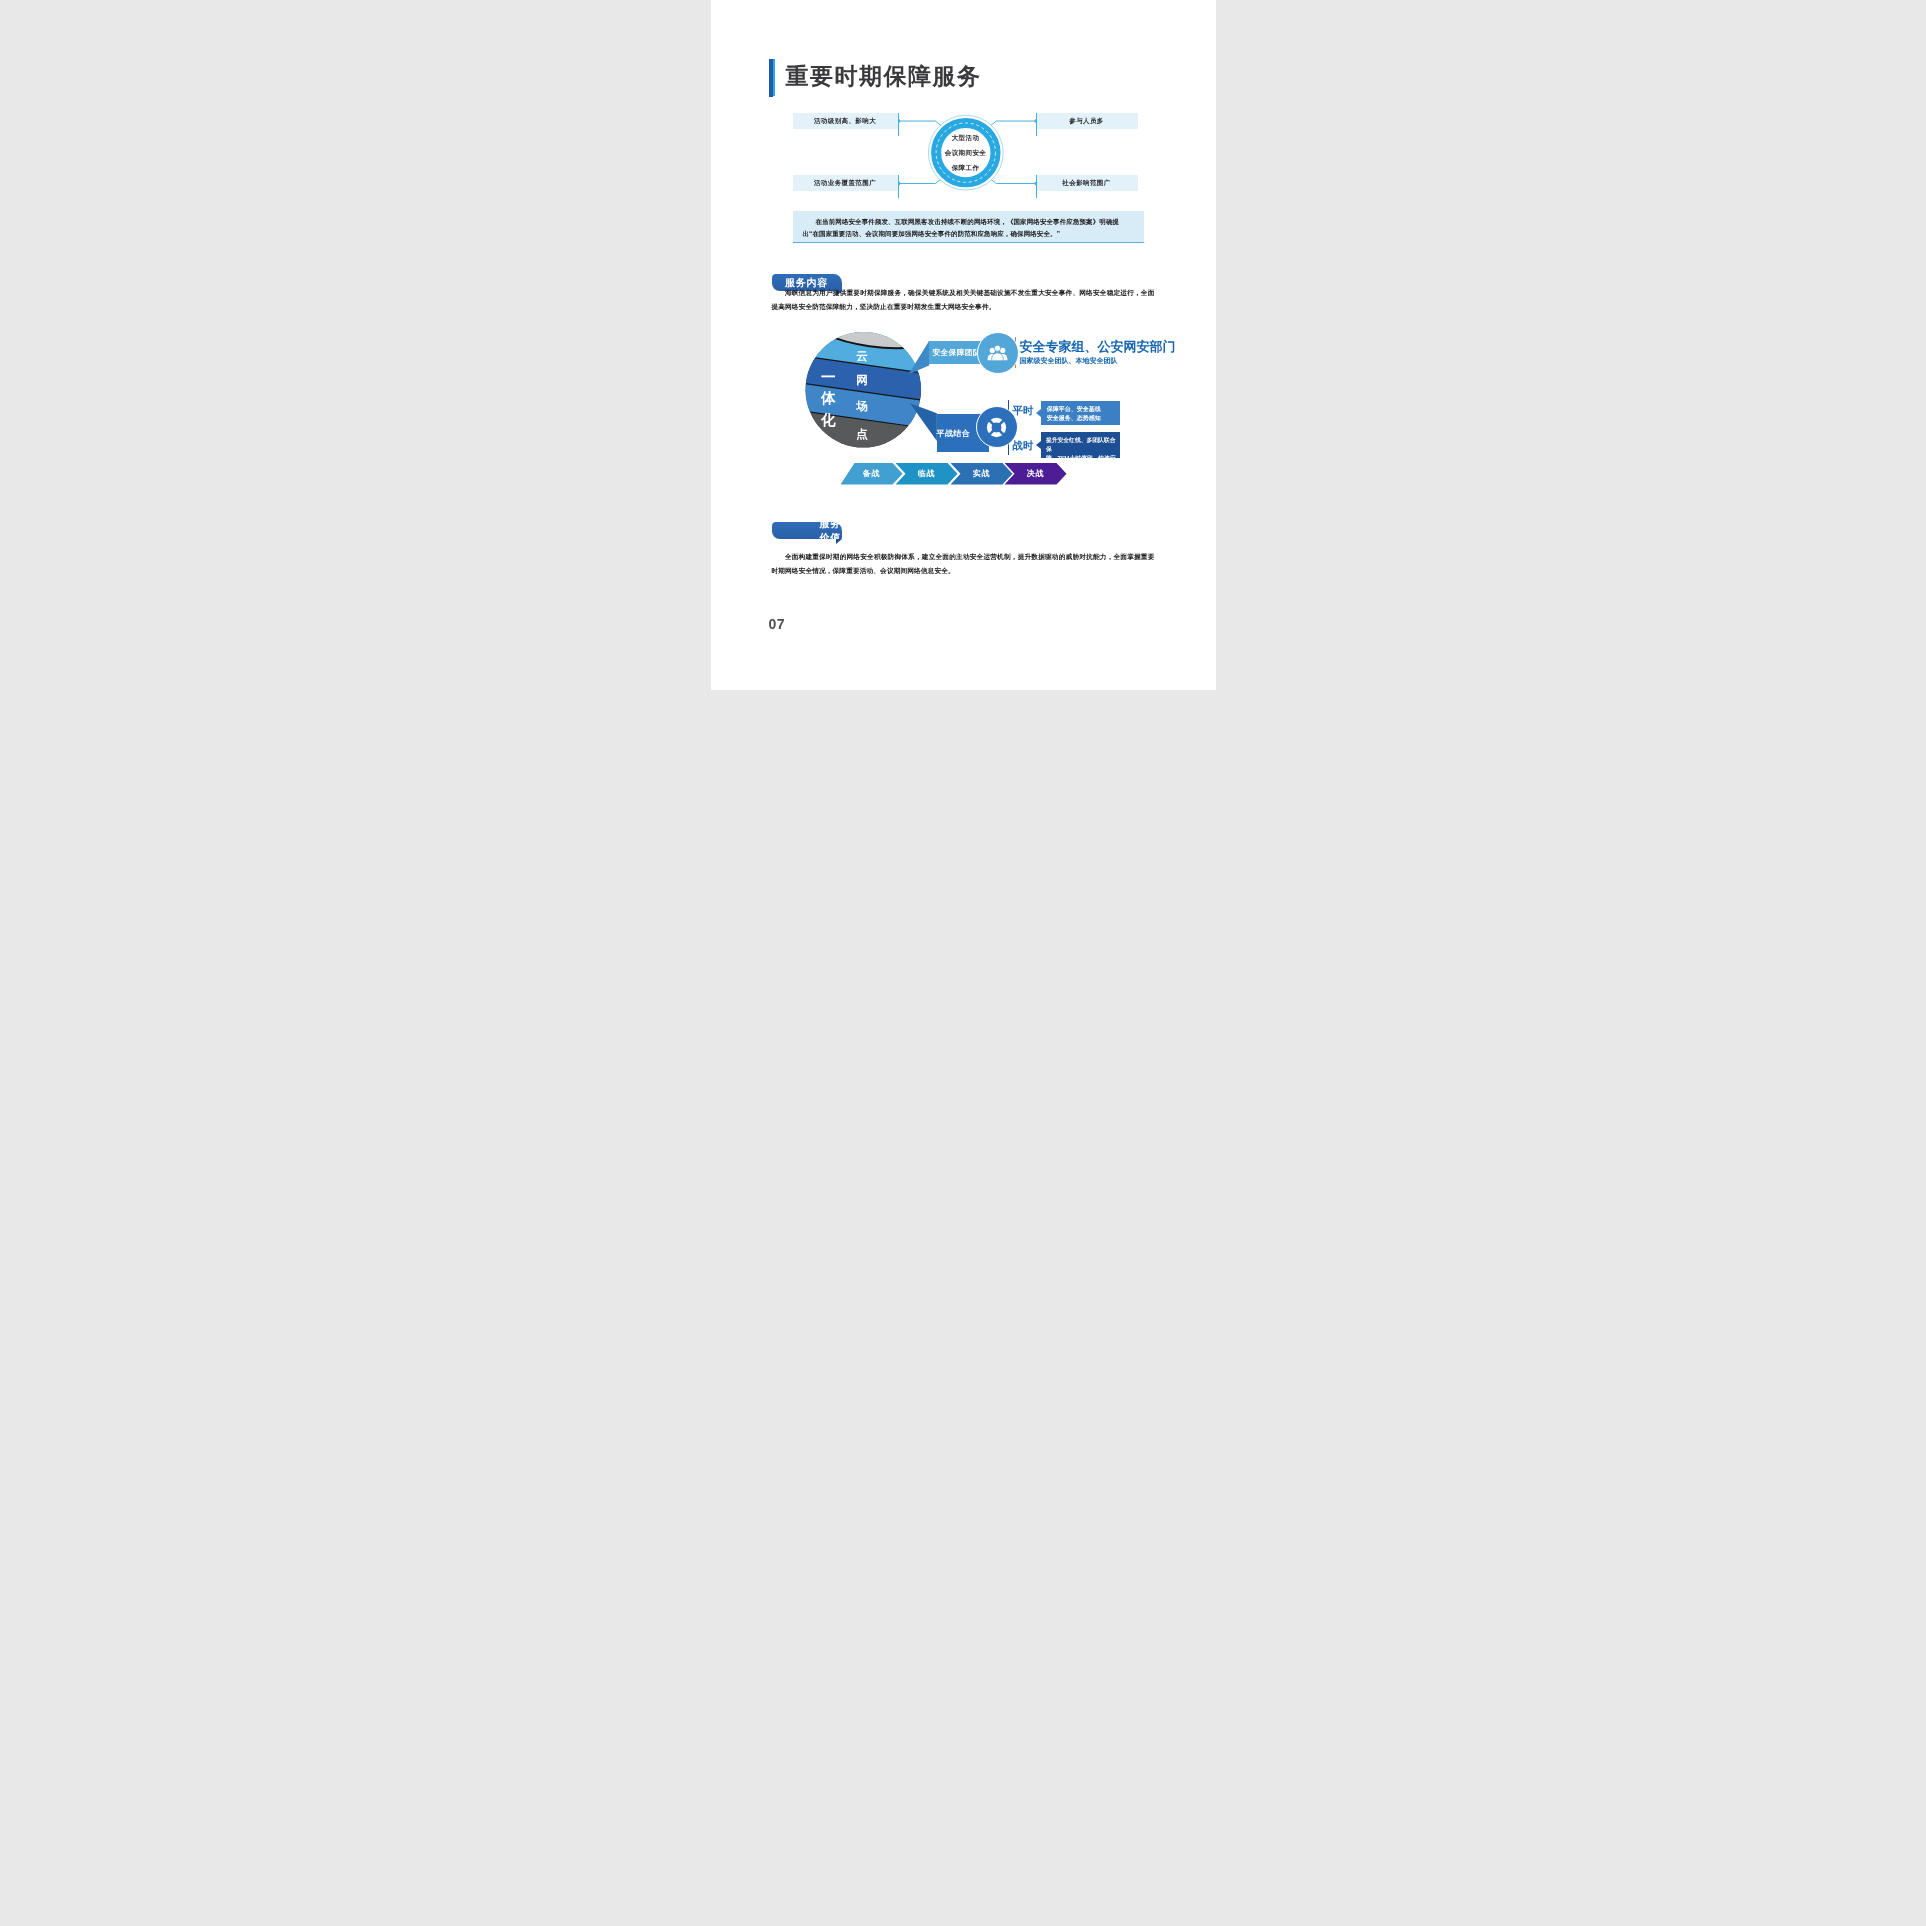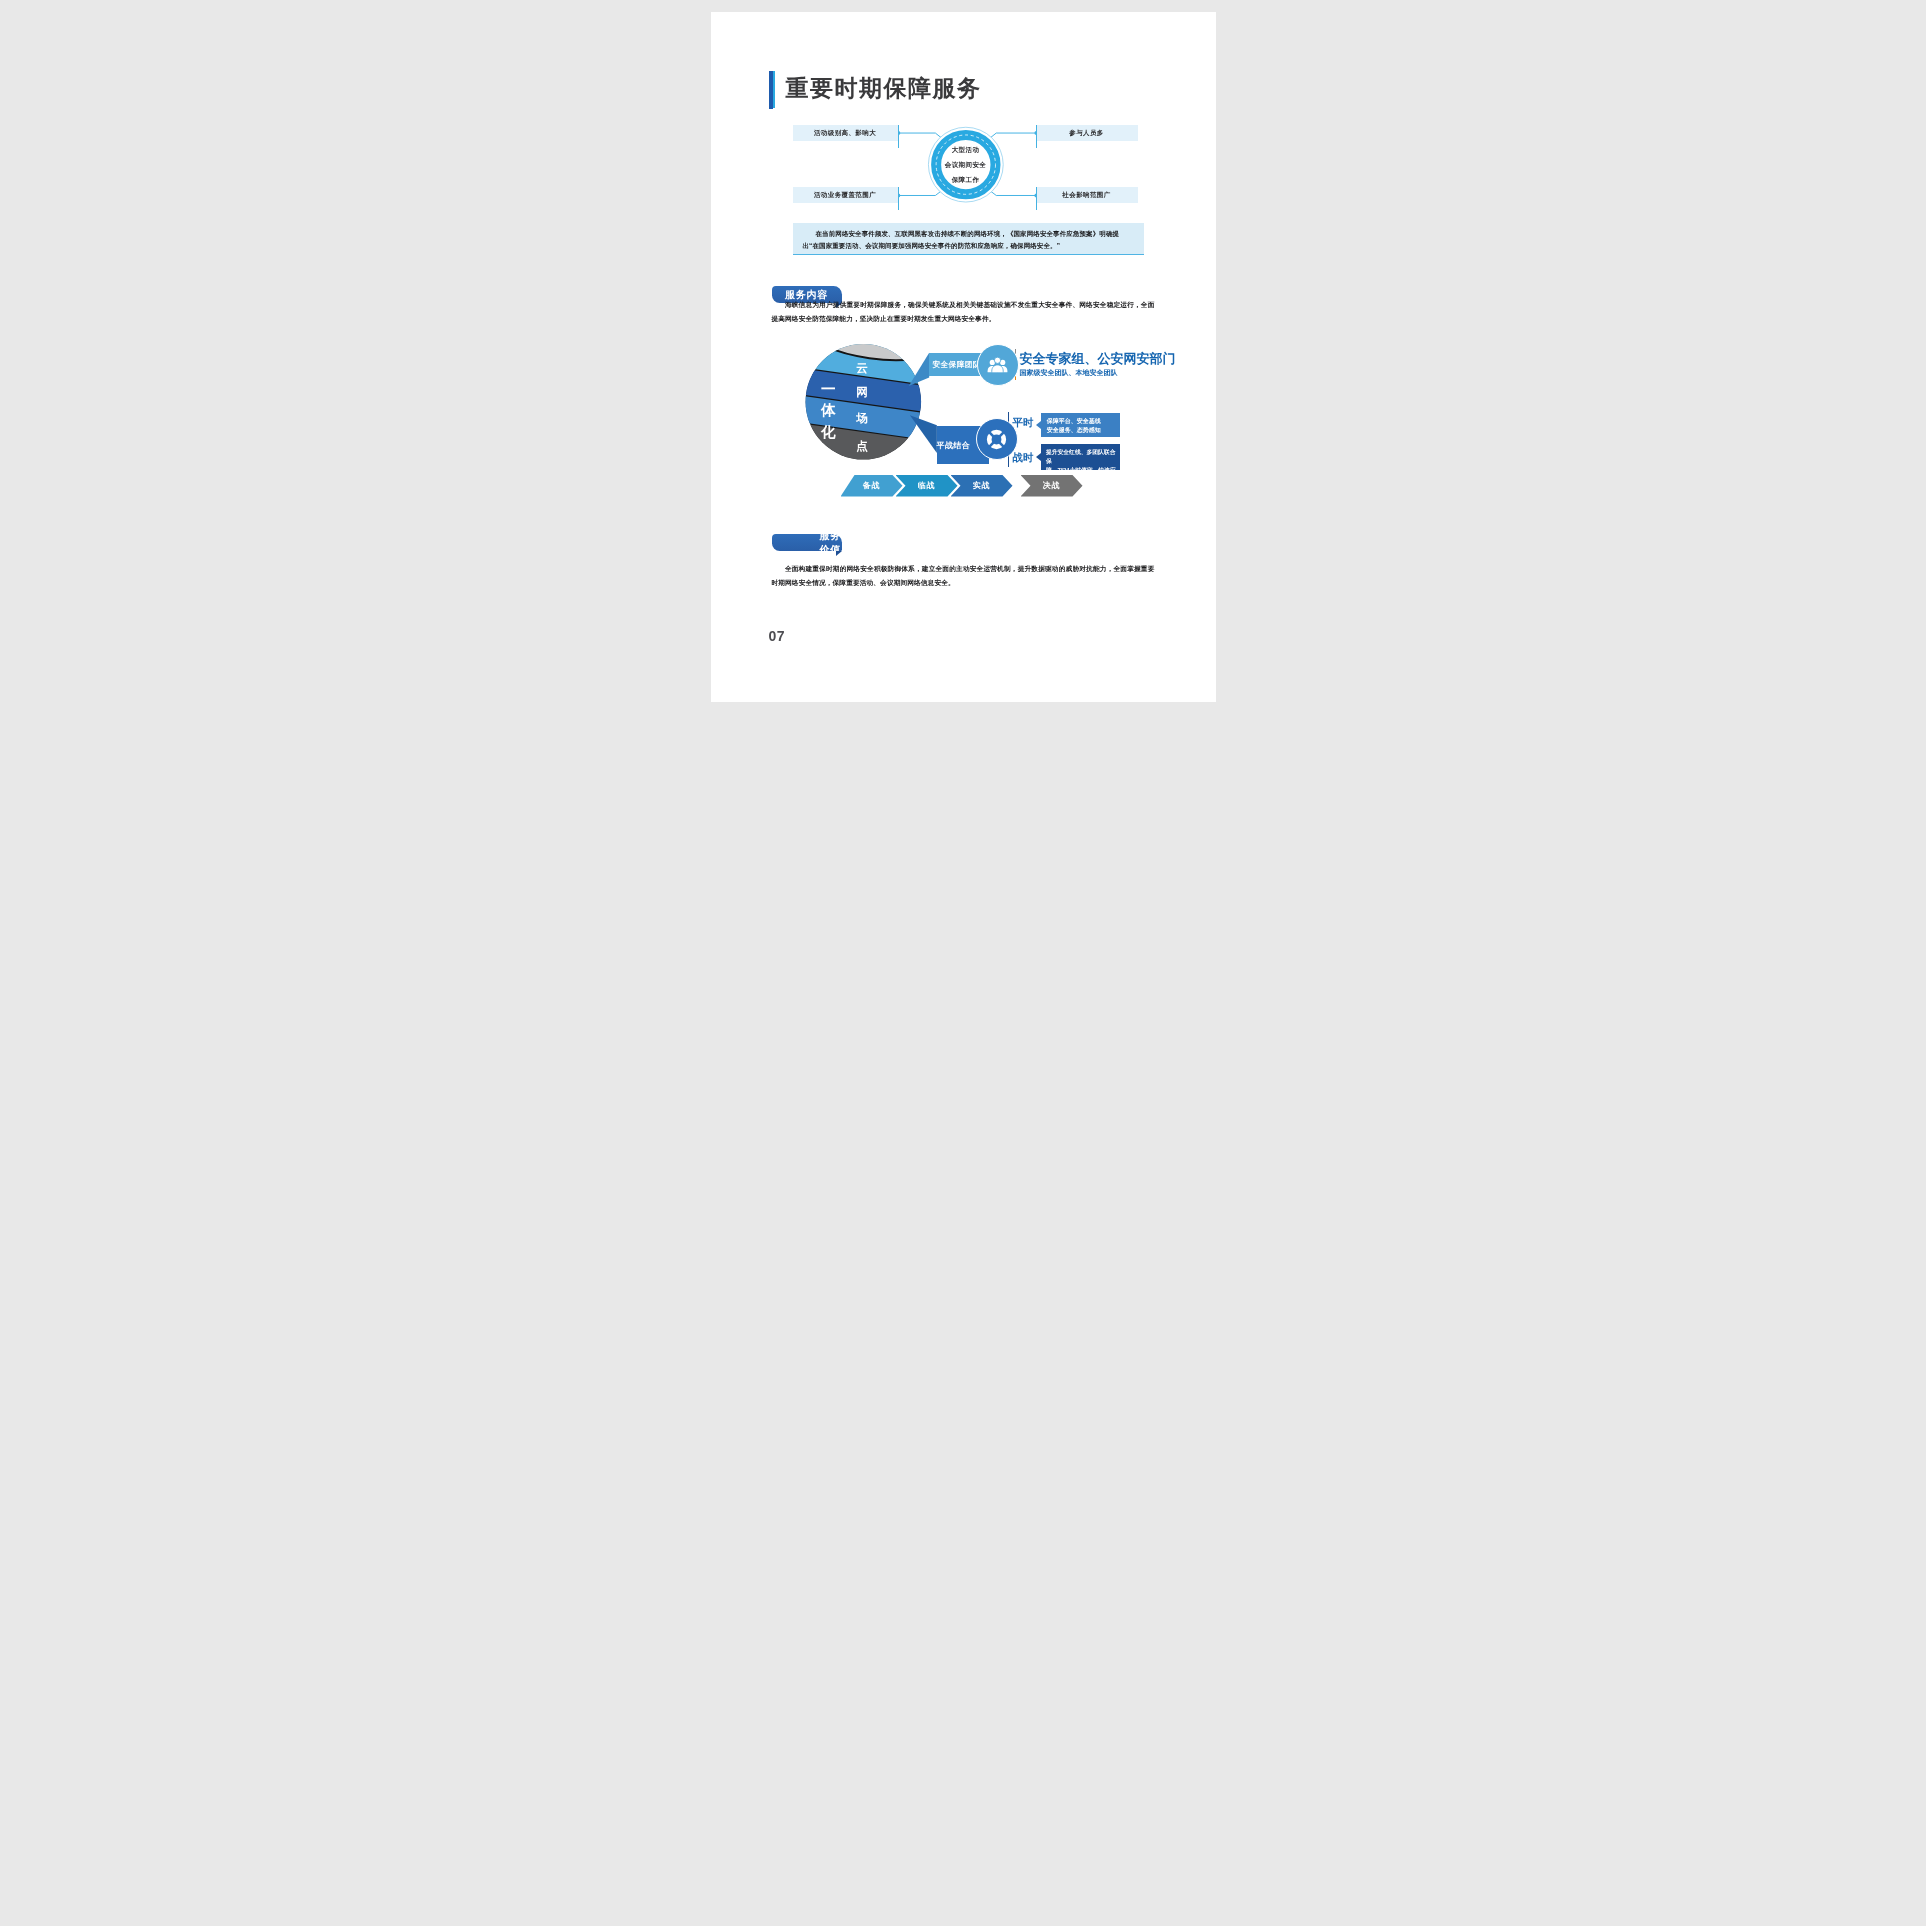--- a/index.html
+++ b/index.html
@@ -1,19 +1,19 @@
 <!DOCTYPE html>
 <html style="font-size:6.2px"><head>
 <meta charset="utf-8">
 <style>
   * { margin:0; padding:0; box-sizing:border-box; }
   html,body { background:#e8e8e8; }
   body { font-family:"Liberation Sans","DejaVu Sans",sans-serif; }
   #page {
-    position:relative; width:505px; height:690px; margin:12px auto;
+    position:relative; width:505px; height:690px; margin:0 auto;
     background:#ffffff; overflow:hidden;
   }
   #decor { position:absolute; left:0; top:0; z-index:0; }
 
   
   .accent-dark  { position:absolute; left:58px; top:59px; width:4.6px; height:38px; background:#1E5BAD; z-index:2; }
   .accent-light { position:absolute; left:62px; top:59px; width:2.7px;  height:37px; background:#29A9E1; z-index:2; }
   .page-title {
     position:absolute; left:75px; top:61px; z-index:2;
     font-size:23px; font-weight:800; color:#3A3A3C; letter-spacing:1.5px;
@@ -230,21 +230,21 @@
   <div class="mode-label" style="top:439px;">战时</div>
   <div class="mode-box m1" style="background: rgb(28, 79, 147);">
     <span class="tail" style="border-right-color: rgb(28, 79, 147);"></span>
     <div>提升安全红线、多团队联合保</div>
     <div>障、7*24小时值守、快速应急</div>
   </div>
 
   <div class="phase p0" style="left: 130px; background: rgb(65, 160, 209);">备战</div>
   <div class="phase p1" style="left: 185px; background: rgb(32, 147, 198);">临战</div>
   <div class="phase p2" style="left: 240px; background: rgb(44, 112, 180);">实战</div>
-  <div class="phase p3" style="left: 310px; background: #737373; font-family: Liberation Mono, monospace;">决战</div>
+  <div class="phase p3" style="left: 294px; background: #4c1d95; font-family: Liberation Mono, monospace;">决战</div>
 
   <div class="ribbon" style="top:522px;padding-left:48px;">服务价值</div>
   <div class="para" style="top:550px;">全面构建重保时期的网络安全积极防御体系，建立全面的主动安全运营机制，提升数据驱动的威胁对抗能力，全面掌握重要时期网络安全情况，保障重要活动、会议期间网络信息安全。</div>
 
   <div class="page-num">07</div>
 
 </div>
 
 
 </body></html>

